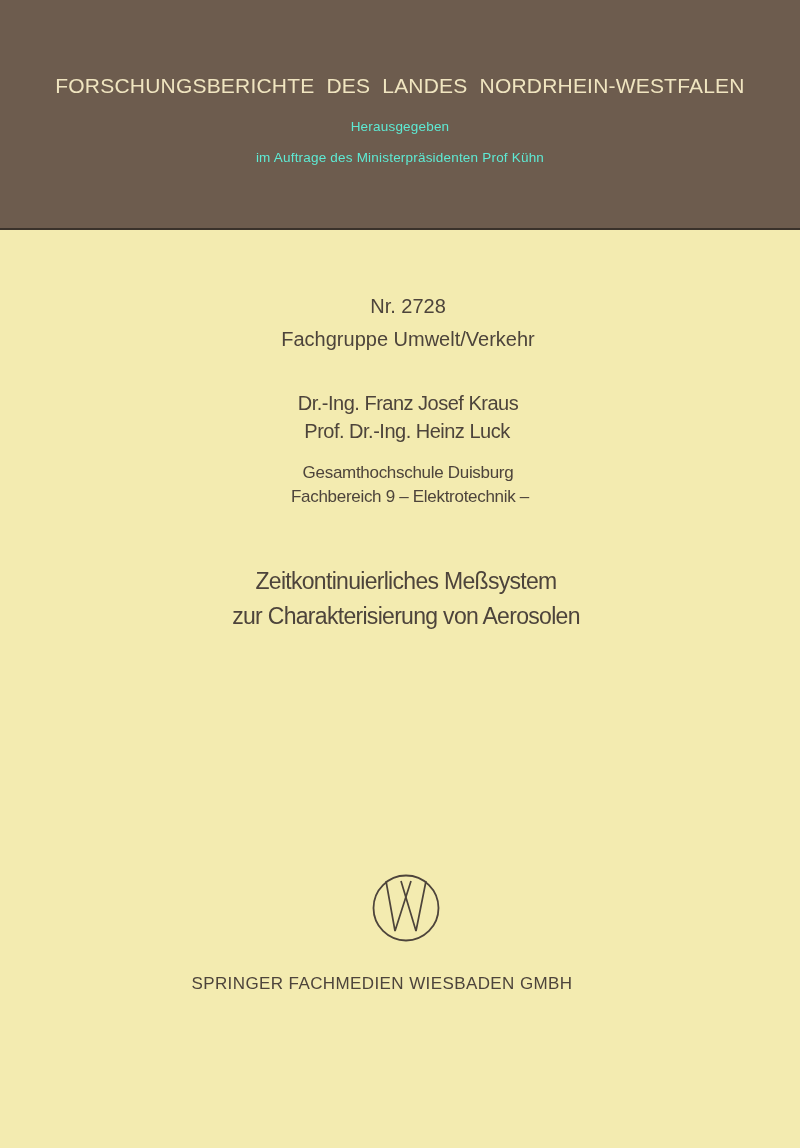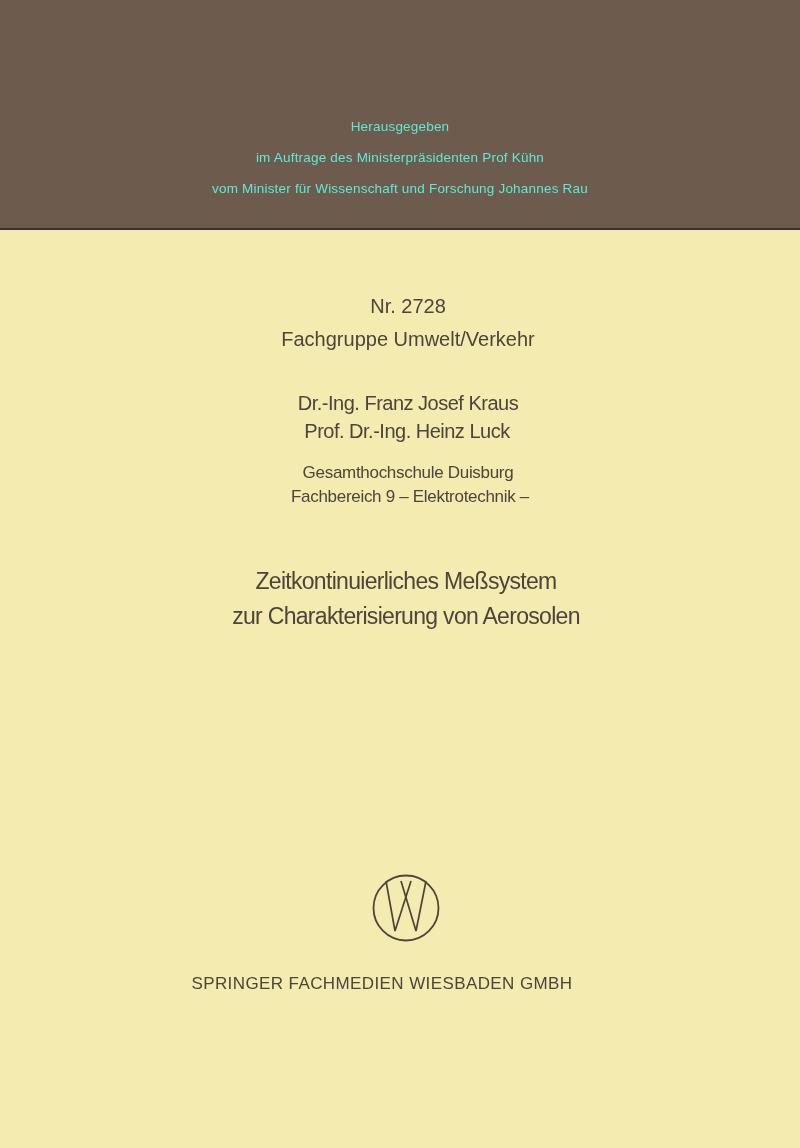--- a/index.html
+++ b/index.html
@@ -58,23 +58,23 @@
     left: 361px; top: 863px;
     width: 90px; height: 90px;
   }
 </style>
 </head>
 <body>
 
 <div class="page">
 
   <div class="band">
+    <div class="center series-title">FORSCHUNGSBERICHTE DES LANDES NORDRHEIN-WESTFALEN</div>
     <div class="center imprint imprint-1">Herausgegeben</div>
     <div class="center imprint imprint-2">im Auftrage des Ministerpräsidenten Prof Kühn</div>
-    <div class="center imprint imprint-3">vom Minister für Wissenschaft und Forschung Johannes Rau</div>
   </div>
 
   <div class="center body-text issue-number">Nr. 2728</div>
   <div class="center body-text issue-group">Fachgruppe Umwelt/Verkehr</div>
 
   <div class="center body-text author-1">Dr.-Ing. Franz Josef Kraus</div>
   <div class="center body-text author-2">Prof. Dr.-Ing. Heinz Luck</div>
 
   <div class="center body-text inst-1">Gesamthochschule Duisburg</div>
   <div class="center body-text inst-2">Fachbereich 9 – Elektrotechnik –</div>

